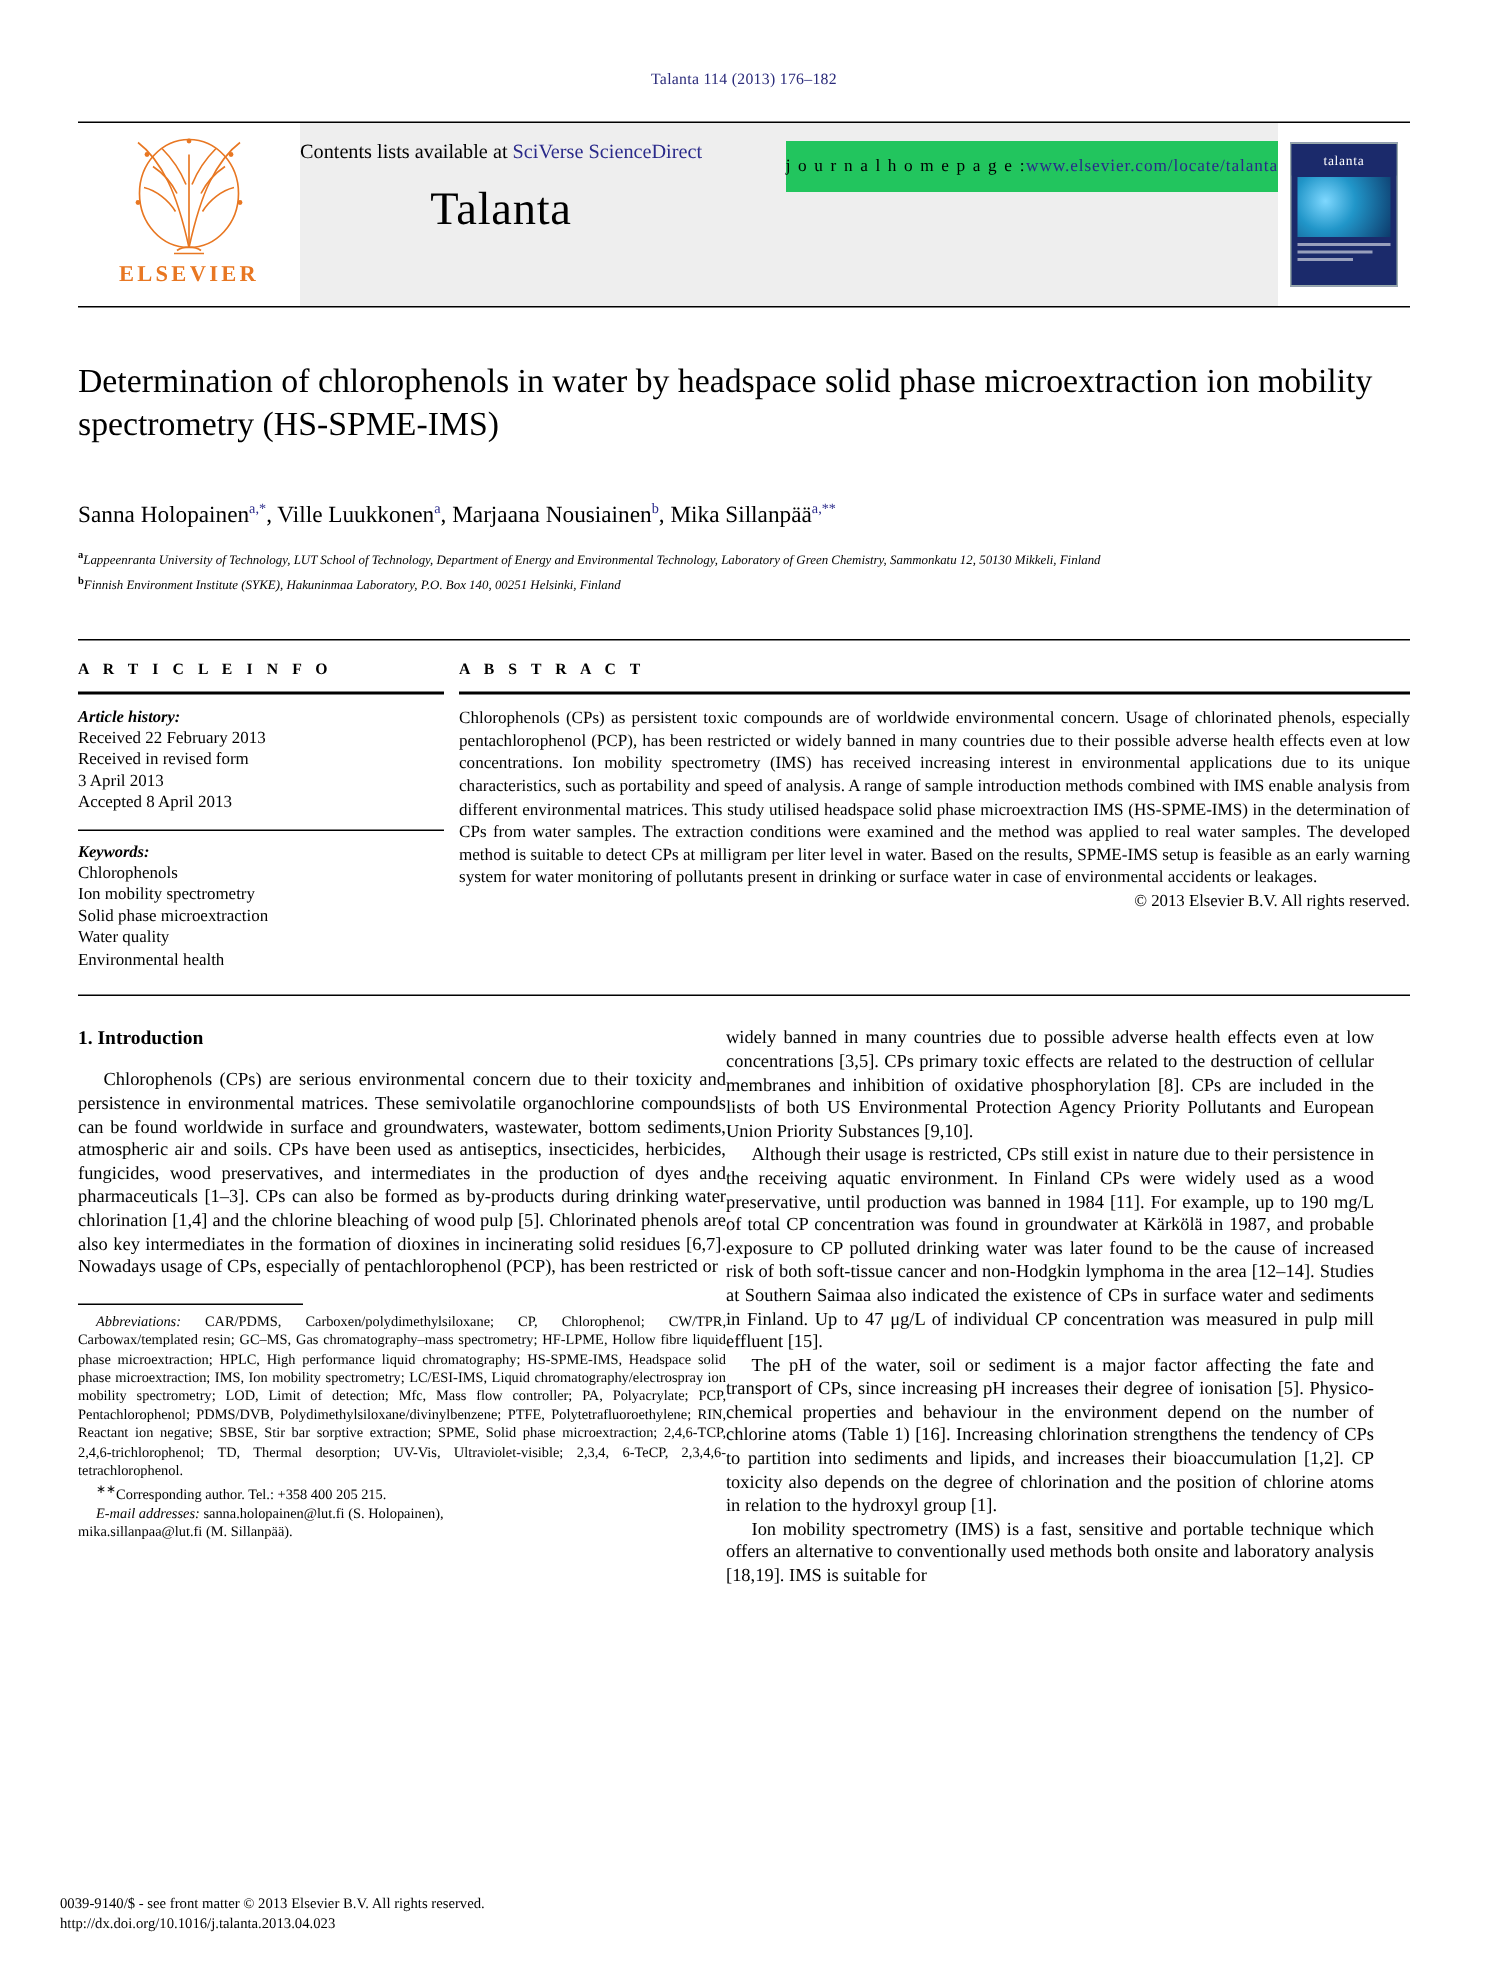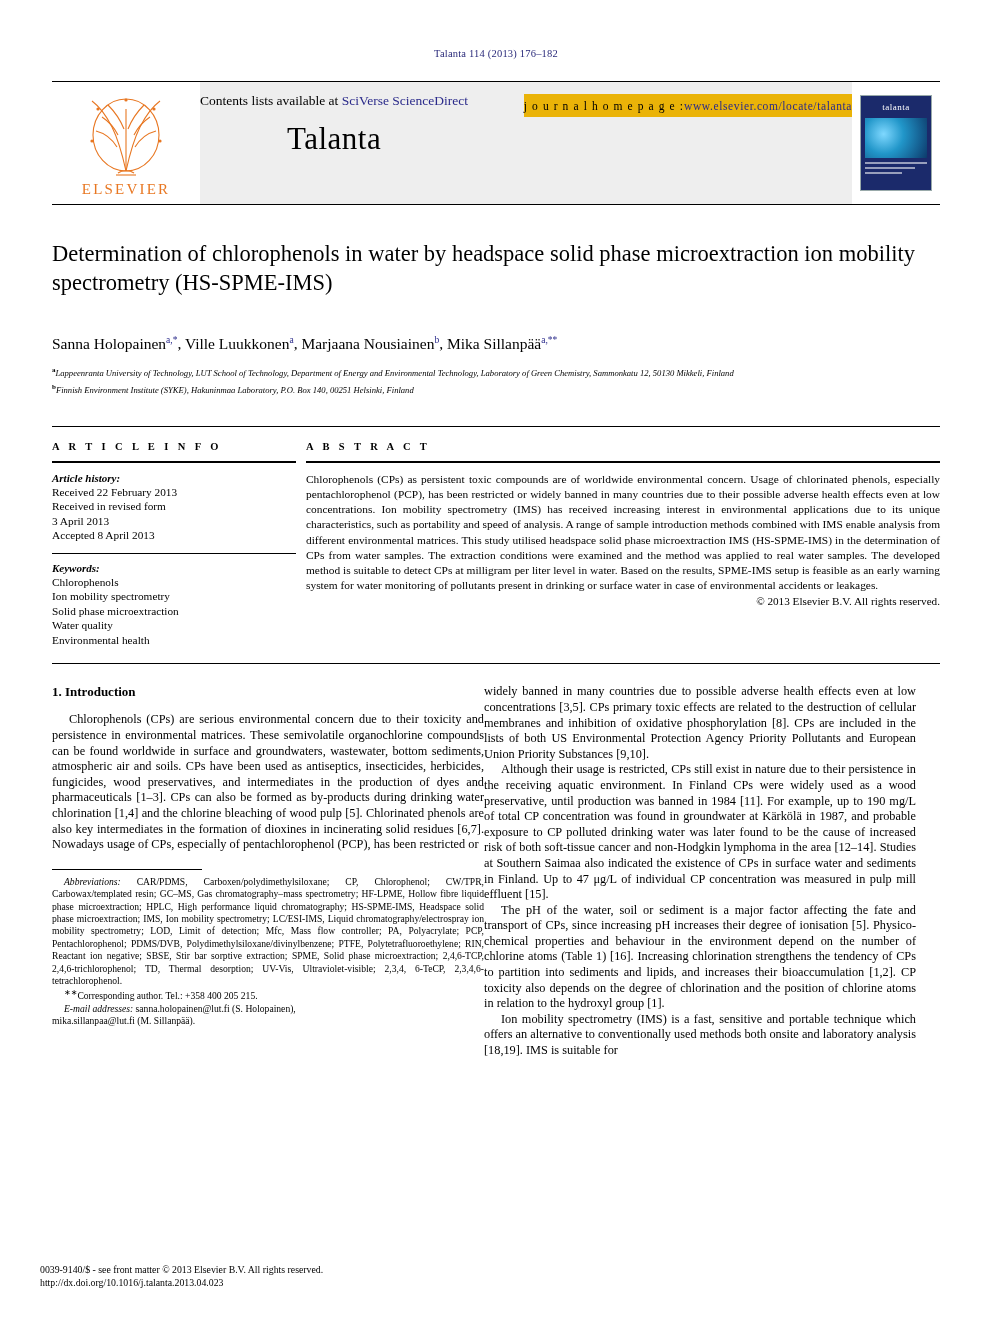--- a/index.html
+++ b/index.html
@@ -40,23 +40,23 @@
     border-bottom: 1px solid #000;
     height: 122px;
     display: flex;
     align-items: stretch;
     position: relative;
   }
   .mast-left {
     width: 148px;
     flex: 0 0 148px;
     display: flex;
-    align-items: center;
     justify-content: center;
     border-right: 0;
+    font-weight: bold;
   }
   .mast-center {
     flex: 1 1 auto;
     display: flex;
     flex-direction: column;
     position: relative;
     padding: 0;
   }
   .mast-right {
     width: 88px;
@@ -76,22 +76,22 @@
   }
   .journal-name {
     text-align: center;
     font-size: 31px;
     font-family: "Liberation Serif", serif;
     padding-top: 12px;
     letter-spacing: 0.5px;
   }
   .homepage-bar {
     margin-top: 12px;
-    background: #eab308;
-    height: 23px;
+    background: #22c55e;
+    height: 34px;
     display: flex;
     align-items: center;
     justify-content: center;
     font-size: 11.5px;
     letter-spacing: 1.1px;
     font-family: "Liberation Serif", serif;
   }
   .homepage-bar .url {
     color: #2a2a8a;
     letter-spacing: 0.6px;

